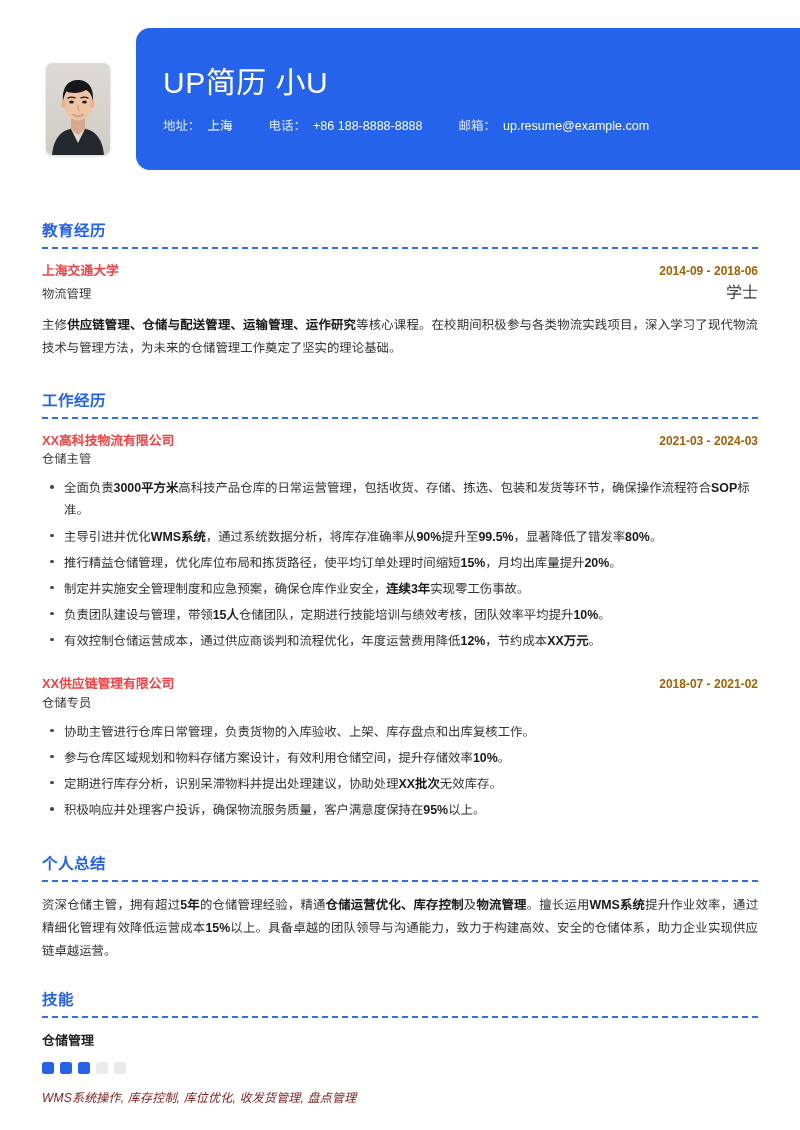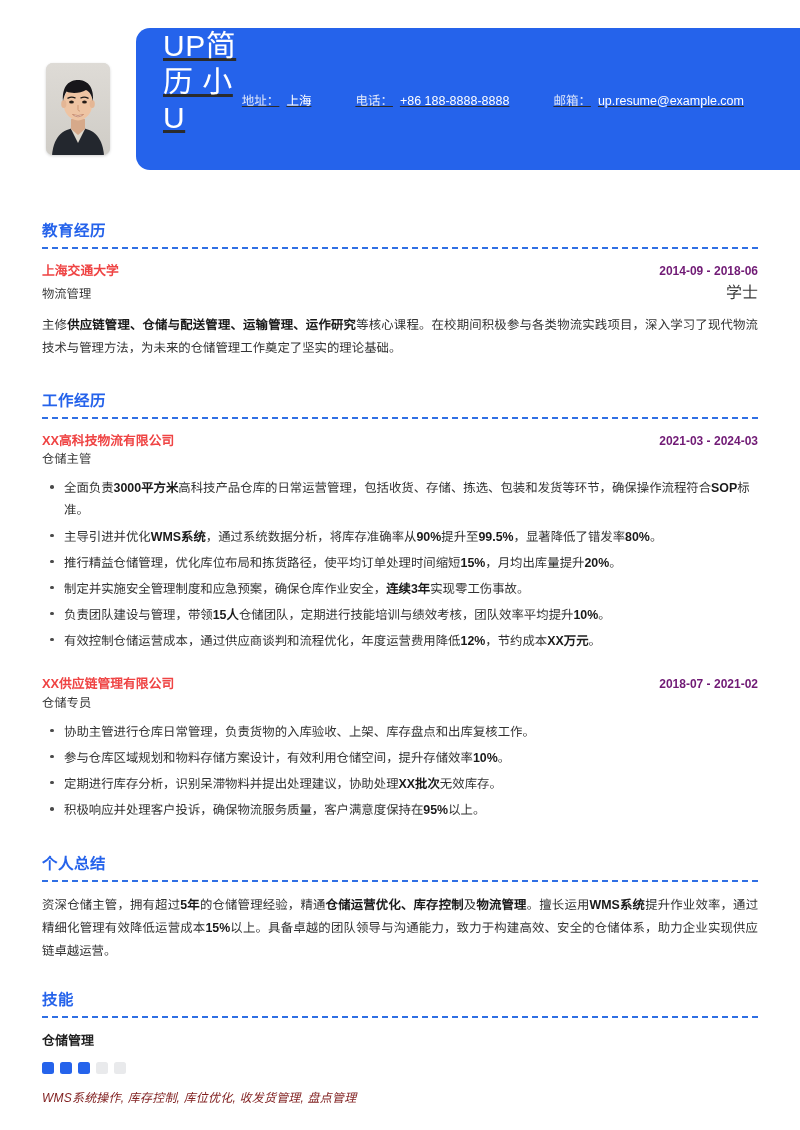--- a/index.html
+++ b/index.html
@@ -25,31 +25,31 @@
     width:64px; height:92px;
     border-radius:7px;
     overflow:hidden;
     background:#d8d6d2;
     box-shadow:0 1px 3px rgba(0,0,0,.18);
   }
   .avatar svg { display:block; width:64px; height:92px; }
 
   .header-text {
     position:absolute; left:163px; top:28px; right:20px; height:142px;
-    display:flex; justify-content:center;text-decoration:underline;
+    display:flex; flex-direction:column; justify-content:center;
   }
   .name {
     color:#ffffff;
     font-size:30px;
     font-weight:400;
     letter-spacing:.5px;
     line-height:1.2;
     margin-bottom:14px;
   }
-  .contact-row { display:flex; align-items:center; gap:8px; color:#e6ecfb; font-size:12.5px; }
+  .contact-row { display:flex; align-items:center; gap:0; color:#e6ecfb; font-size:12.5px; }
   .contact-item { display:flex; align-items:baseline; margin-right:36px; white-space:nowrap; }
   .contact-label { margin-right:7px; color:#dfe7fa; }
   .contact-value { color:#ffffff; }
 
   
   .body { padding:0 42px; }
   .section { margin-bottom:0; }
   .section-title {
     color:#2563EB;
     font-size:15.5px;
@@ -62,21 +62,21 @@
     border-top:2px dashed #2f6fe4;
     margin-bottom:12px;
   }
 
   .entry { margin-bottom:4px; }
   .entry-line {
     display:flex; justify-content:space-between; align-items:baseline;
     line-height:1.55;
   }
   .org { font-size:12.8px; font-weight:bold; color:#ef4444; }
-  .date { font-size:12px; font-weight:bold; color:#701a75; white-space:nowrap;margin-left:39px; }
+  .date { font-size:12px; font-weight:bold; color:#a16207; white-space:nowrap;margin-left:39px; }
   .role { font-size:12.3px; color:#3a3a3a; }
   .sub  { font-size:16px; color:#3a3a3a; white-space:nowrap;margin-left:27px; }
 
   .para {
     font-size:12.4px;
     line-height:1.85;
     color:#333;
     margin-top:8px;
     text-align:justify;
   }

